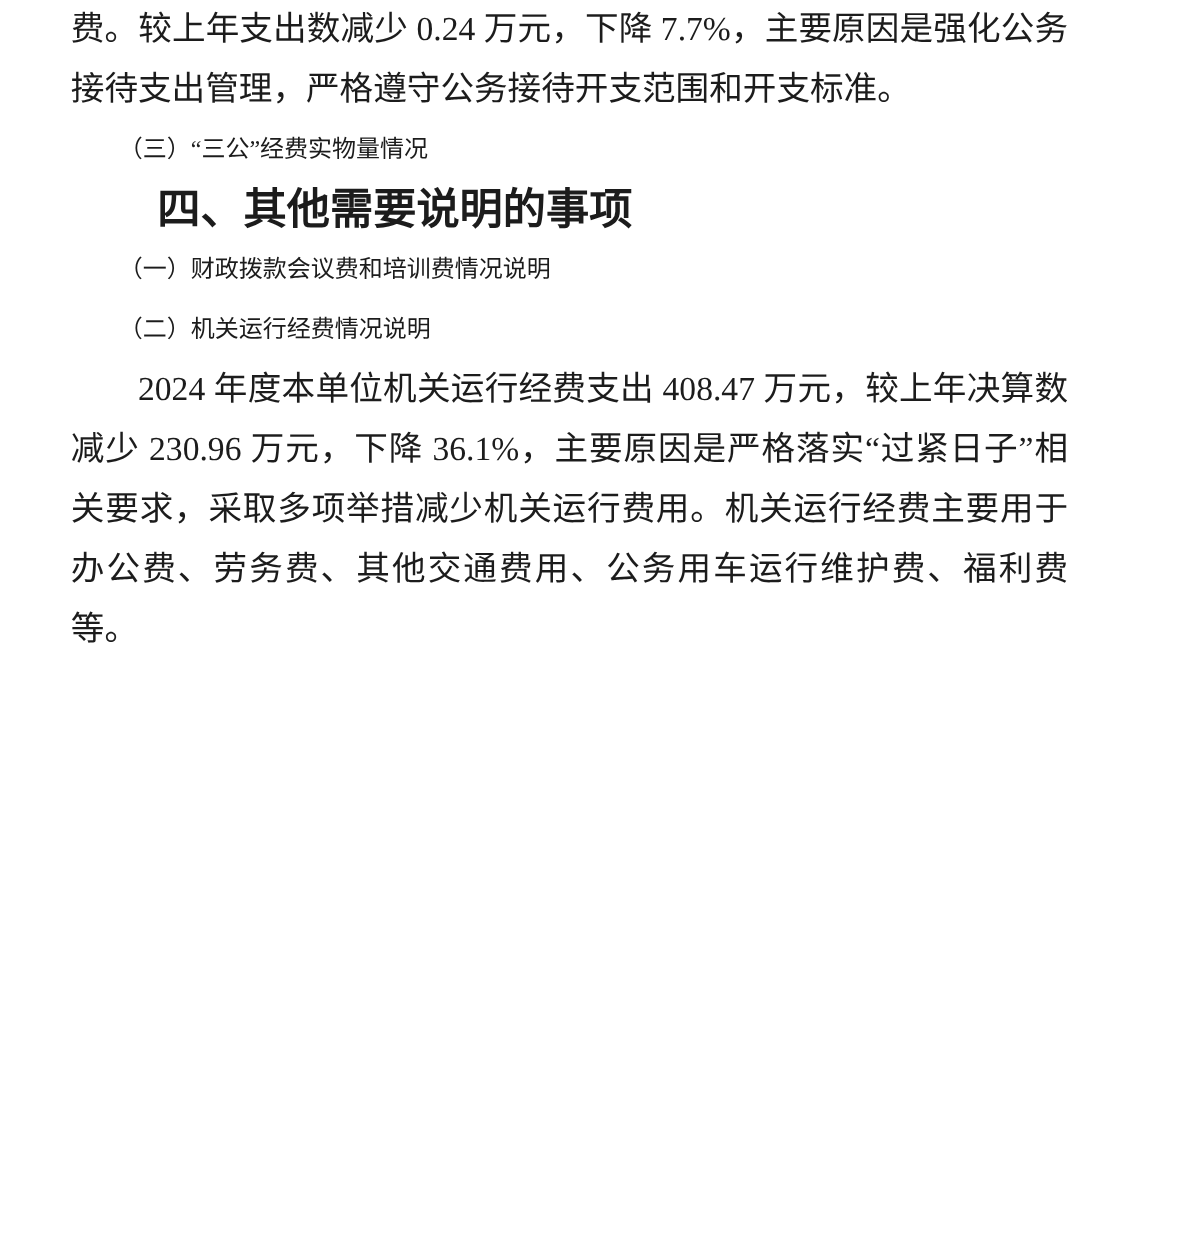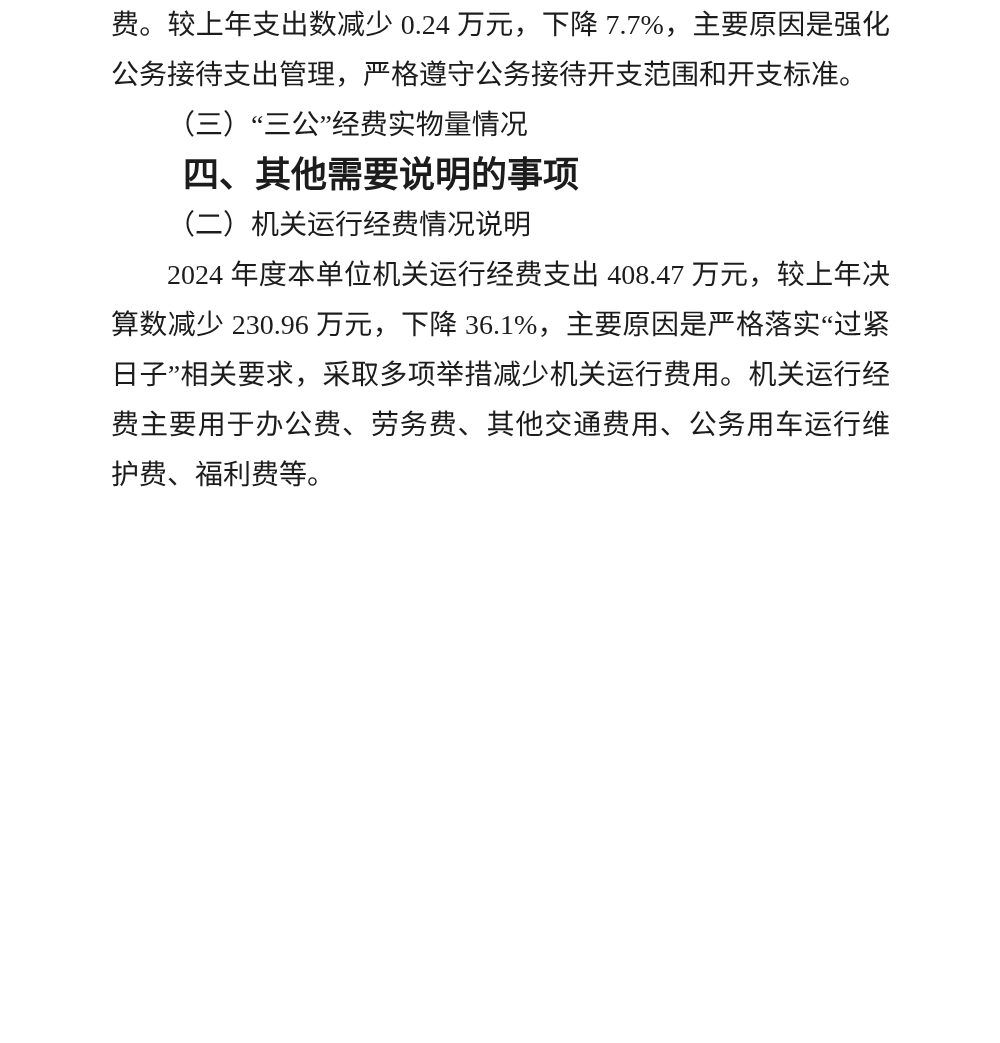--- a/index.html
+++ b/index.html
@@ -7,41 +7,41 @@
     padding: 0;
     background: #ffffff;
   }
   .page {
     position: relative;
     width: 1000px;
     height: 1043px;
     margin: 0 auto;
     background: #ffffff;
     box-sizing: border-box;
-    padding: 0 110px 0 111px;
+    padding: 0 110px 0 59px;
     overflow: hidden;
     color: #1c1c1c;
     font-family: "Liberation Serif", "DejaVu Serif", serif;
     font-size: 28px;
     line-height: 50px;
   }
   .para {
     margin: 0;
     text-align: justify;
     text-indent: 2em;
     word-break: break-all;
   }
   .para.continued {
     text-indent: 0;
   }
   .subheading {
     margin: 0;
     text-indent: 2em;
     font-weight: normal;
-    font-size: 28px;
+    font-size: 20px;
     line-height: 50px;
     font-family: "Liberation Serif", "DejaVu Serif", serif;
   }
   .section-heading {
     margin: 0;
     text-indent: 2em;
     font-weight: 700;
     font-size: 36px;
     line-height: 50px;
     font-family: "Liberation Sans", "DejaVu Sans", sans-serif;
@@ -52,19 +52,20 @@
 
 <div class="page">
 
   <p class="para continued">费。较上年支出数减少 0.24 万元，下降 7.7%，主要原因是强化公务接待支出管理，严格遵守公务接待开支范围和开支标准。</p>
 
   <p class="subheading">（三）“三公”经费实物量情况</p>
 
 
   <p class="section-heading">四、其他需要说明的事项</p>
 
+  <p class="subheading">（一）财政拨款会议费和培训费情况说明</p>
 
 
   <p class="subheading">（二）机关运行经费情况说明</p>
 
   <p class="para">2024 年度本单位机关运行经费支出 408.47 万元，较上年决算数减少 230.96 万元，下降 36.1%，主要原因是严格落实“过紧日子”相关要求，采取多项举措减少机关运行费用。机关运行经费主要用于办公费、劳务费、其他交通费用、公务用车运行维护费、福利费等。</p>
 
 </div>
 
 </body></html>

